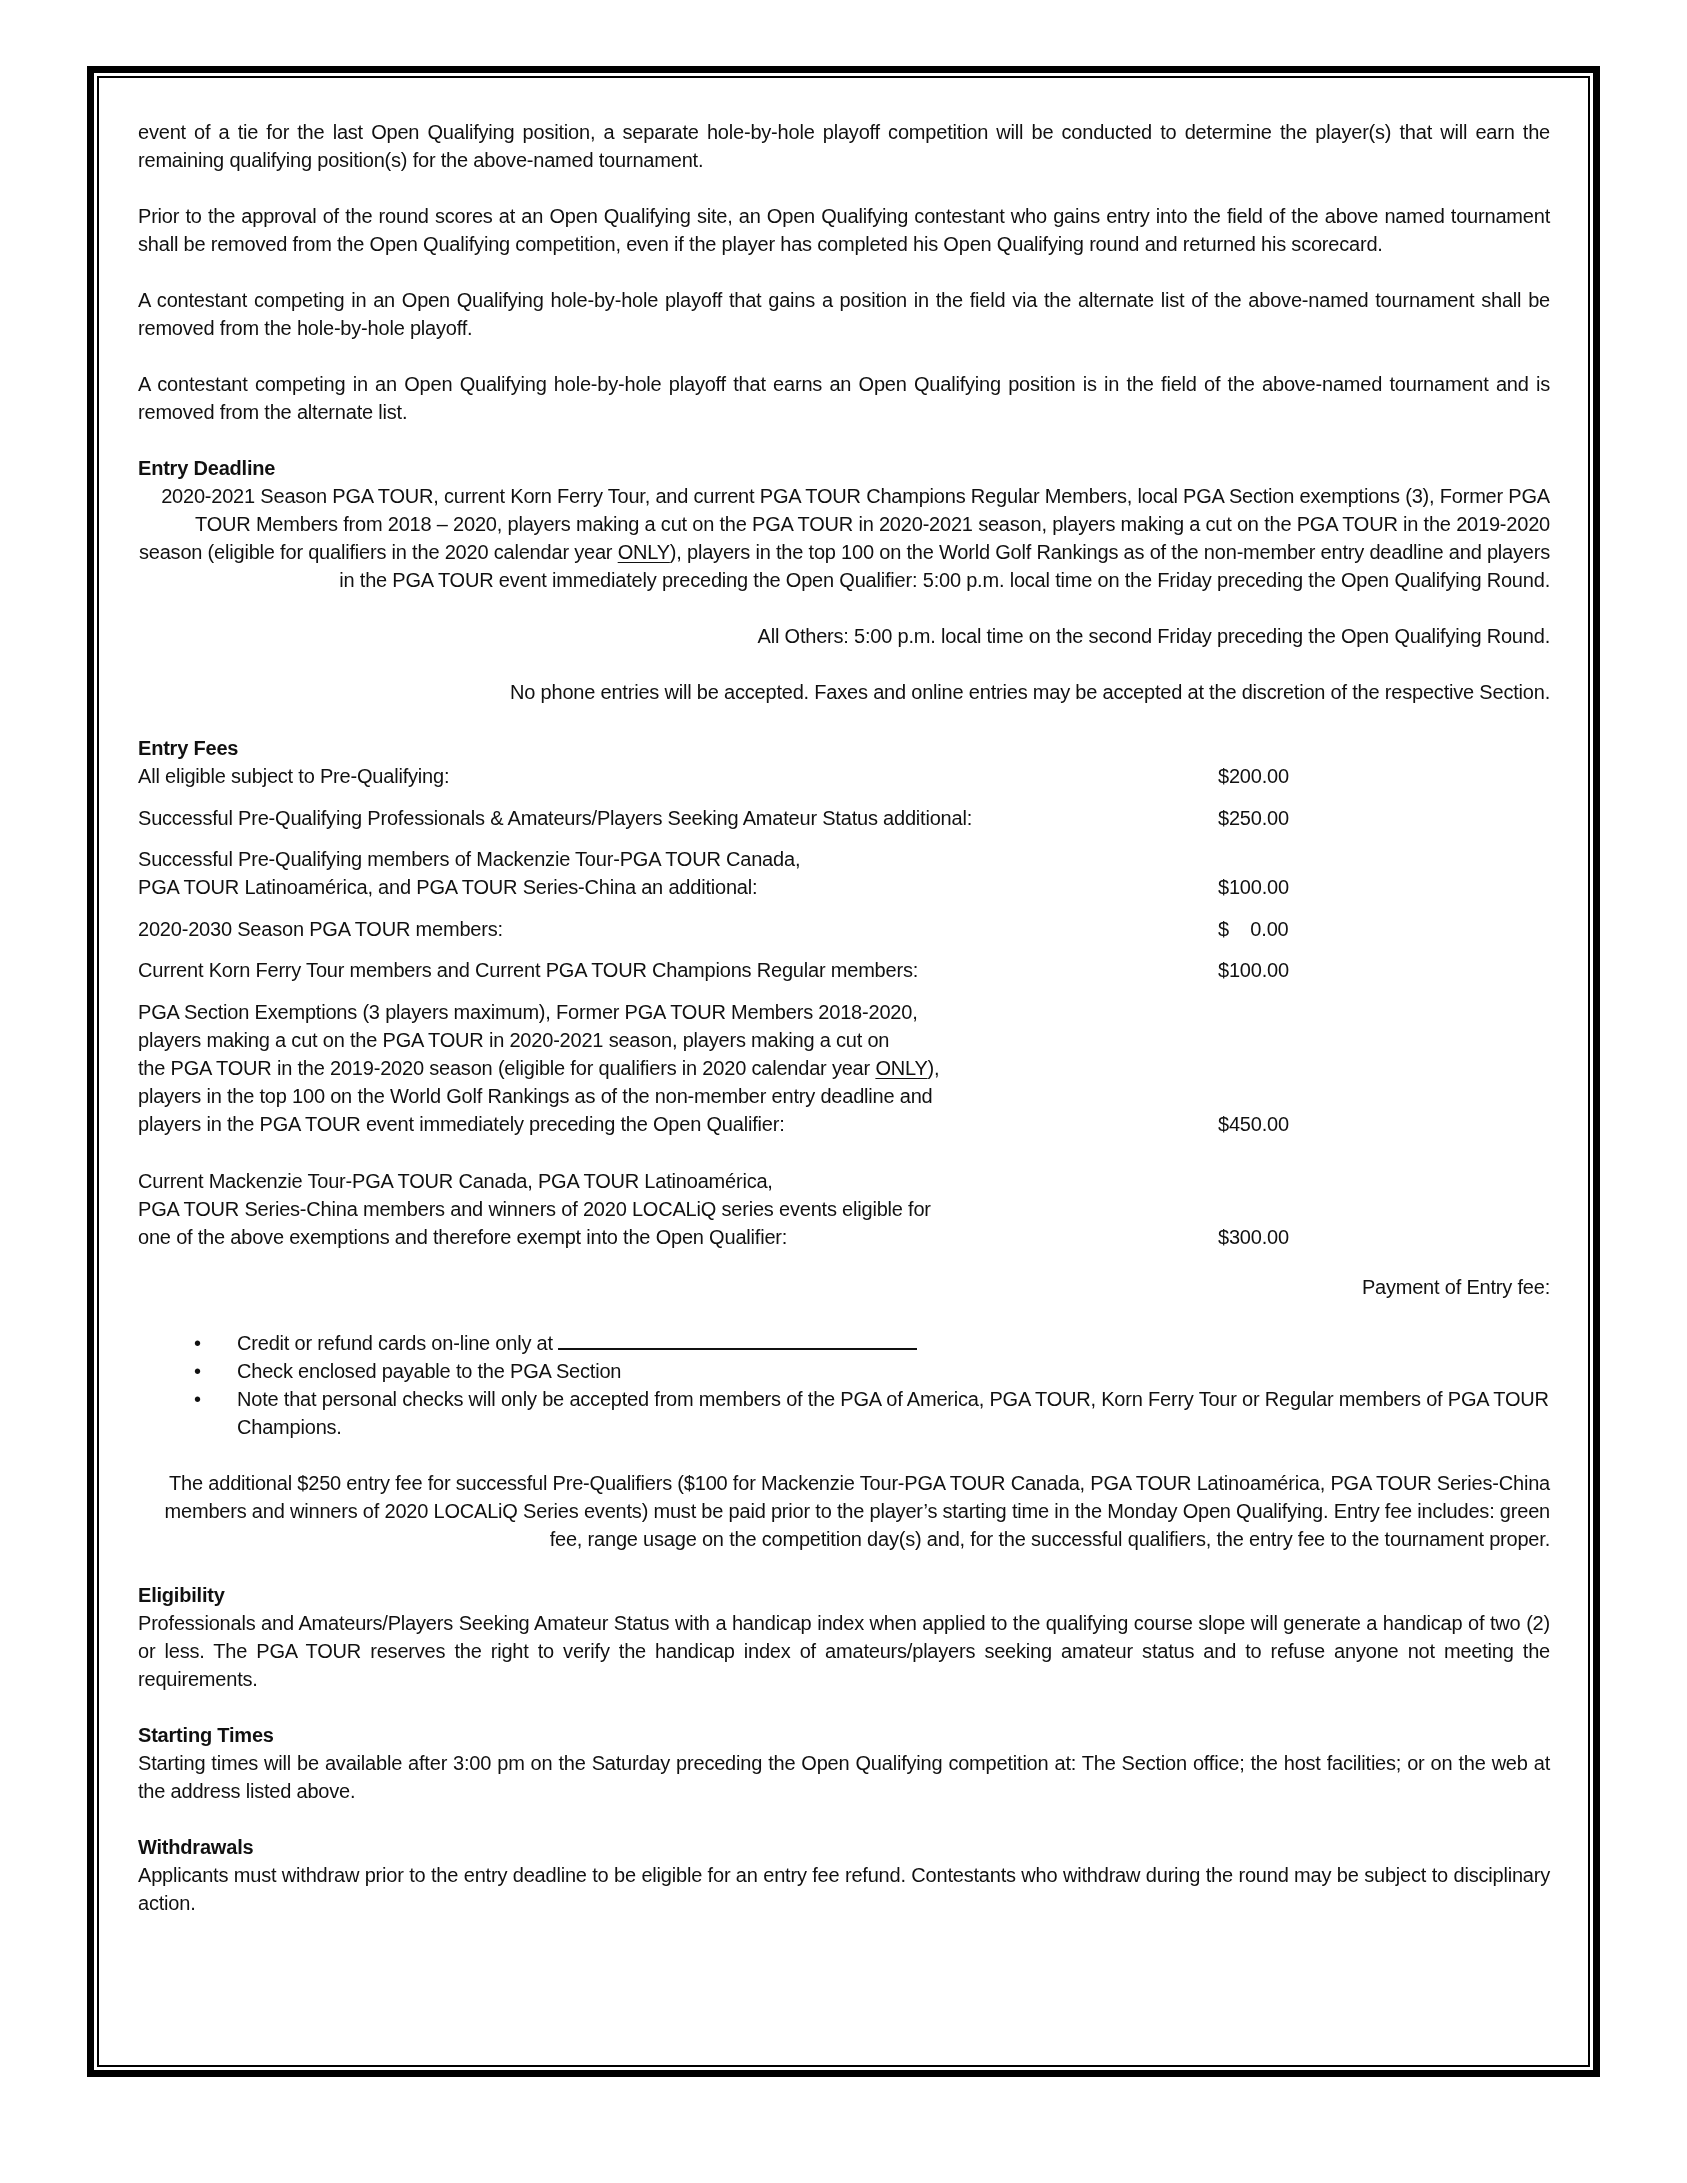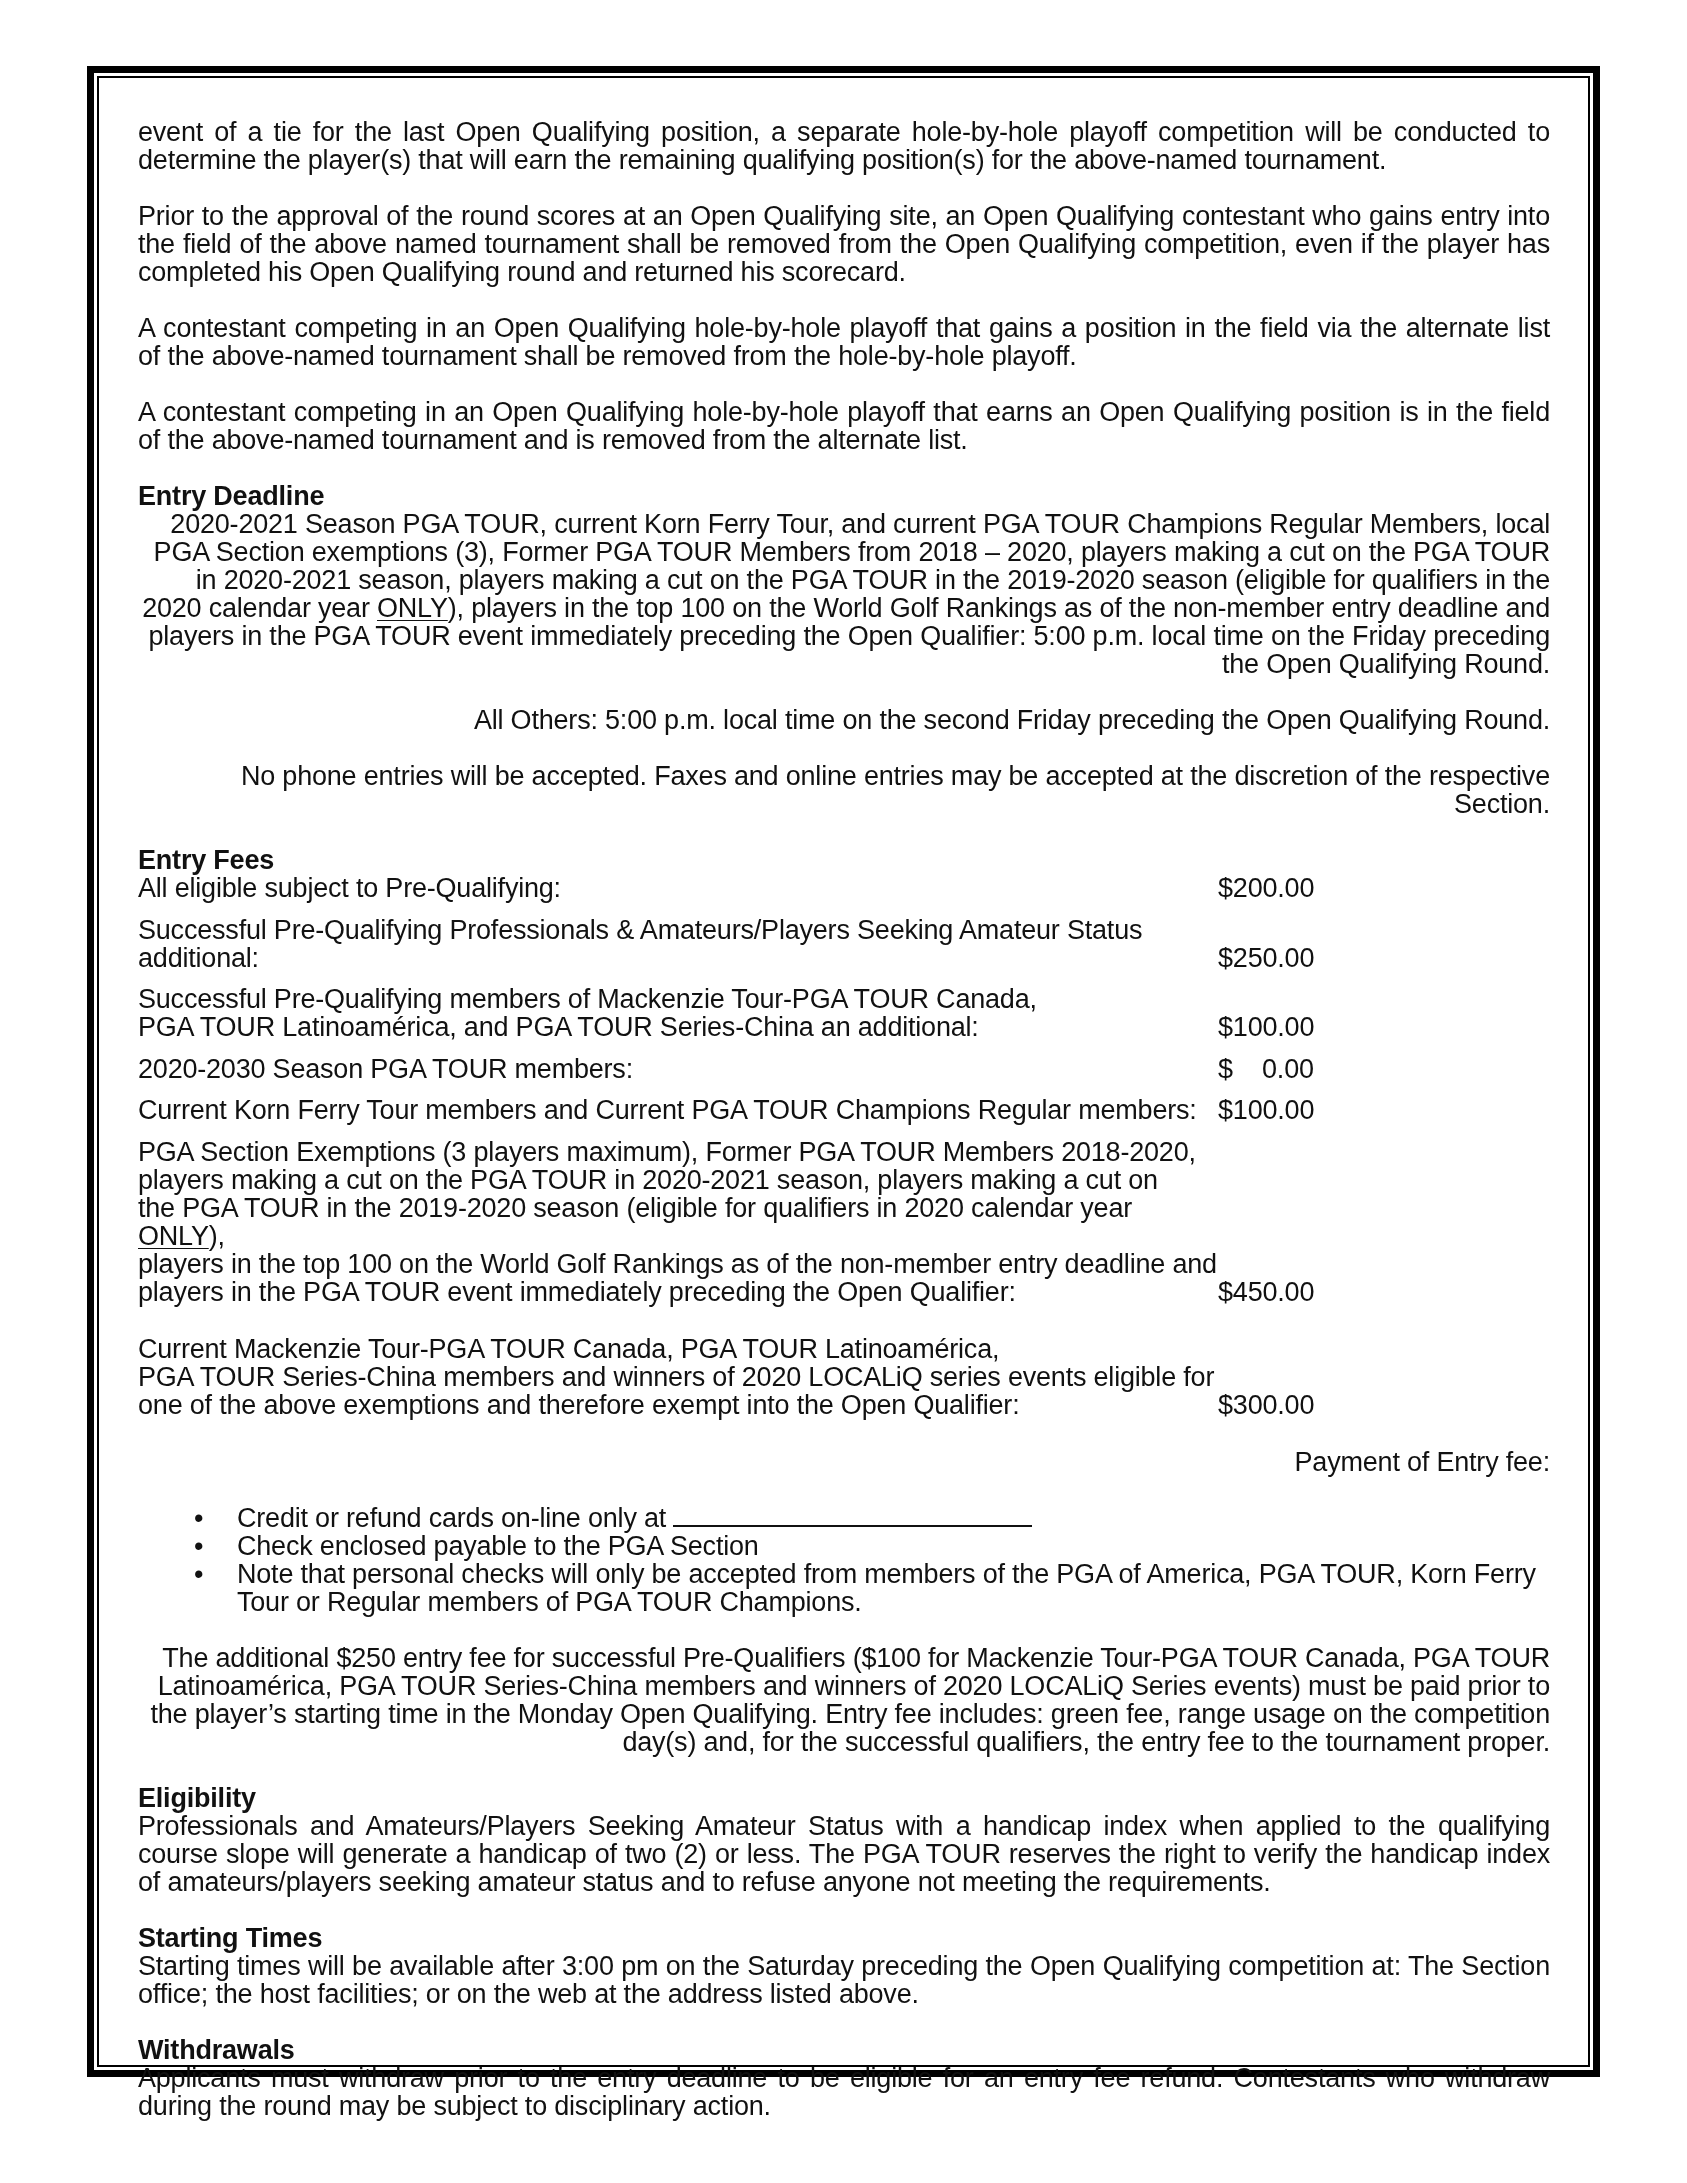--- a/index.html
+++ b/index.html
@@ -3,21 +3,21 @@
 <meta charset="utf-8">
 <style>
   html, body { margin:0; padding:0; background:#ffffff; }
   body { width:1687px; height:2183px; position:relative; overflow:hidden;
          font-family:"Liberation Sans", sans-serif; color:#111111; }
   .frame-outer { position:absolute; left:87px; top:66px; width:1513px; height:2011px;
                  border:7.6px solid #000; box-sizing:border-box; }
   .frame-inner { position:absolute; left:3.4px; top:3.4px; right:3.4px; bottom:3.4px;
                  border:2.1px solid #000; box-sizing:border-box; }
   .content { position:absolute; left:138px; top:118px; width:1412px;
-             font-size:27px; line-height:28px; letter-spacing:-0.2px; }
+             font-size:20px; line-height:28px; letter-spacing:-0.2px; }
   p { margin:0 0 28px 0; text-align:justify; }
   p.left { text-align:right; }
   .heading { font-weight:bold; text-decoration-thickness:1.7px; text-underline-offset:2.5px; margin:0; }
   u { text-decoration-thickness:1.3px; text-underline-offset:2.5px; }
   .fee-row { display:flex; align-items:flex-end; margin-bottom:13.5px; }
   .fee-label { width:1080px; white-space:pre-line; }
   .fee-amount { width:118px; white-space:pre; }
   .bullets { list-style:none; margin:0 0 28px 0; padding:0; }
   .bullets li { position:relative; padding-left:99px; }
   .bullets li .dot { position:absolute; left:56px; top:0; }
@@ -62,21 +62,21 @@
       <span class="fee-amount">$    0.00</span>
     </div>
     <div class="fee-row">
       <span class="fee-label">Current Korn Ferry Tour members and Current PGA TOUR Champions Regular members:</span>
       <span class="fee-amount">$100.00</span>
     </div>
     <div class="fee-row" style="margin-bottom:29px;">
       <span class="fee-label"><span>PGA Section Exemptions (3 players maximum), Former PGA TOUR Members 2018-2020,</span><br><span>players making a cut on the PGA TOUR in 2020-2021 season, players making a cut on</span><br><span>the PGA TOUR in the 2019-2020 season (eligible for qualifiers in 2020 calendar year </span><u>ONLY</u><span>),</span><br><span>players in the top 100 on the World Golf Rankings as of the non-member entry deadline and</span><br><span>players in the PGA TOUR event immediately preceding the Open Qualifier:</span></span>
       <span class="fee-amount">$450.00</span>
     </div>
-    <div class="fee-row" style="margin-bottom:29px;">
+    <div class="fee-row" style="margin-bottom:22px;">
       <span class="fee-label">Current Mackenzie Tour-PGA TOUR Canada, PGA TOUR Latinoamérica,
 PGA TOUR Series-China members and winners of 2020 LOCALiQ series events eligible for
 one of the above exemptions and therefore exempt into the Open Qualifier:</span>
       <span class="fee-amount">$300.00</span>
     </div>
   </div>
 
   <p class="left">Payment of Entry fee:</p>
   <ul class="bullets">
     <li><span class="dot">•</span><span>Credit or refund cards on-line only at </span><span class="blank-line"></span></li>

